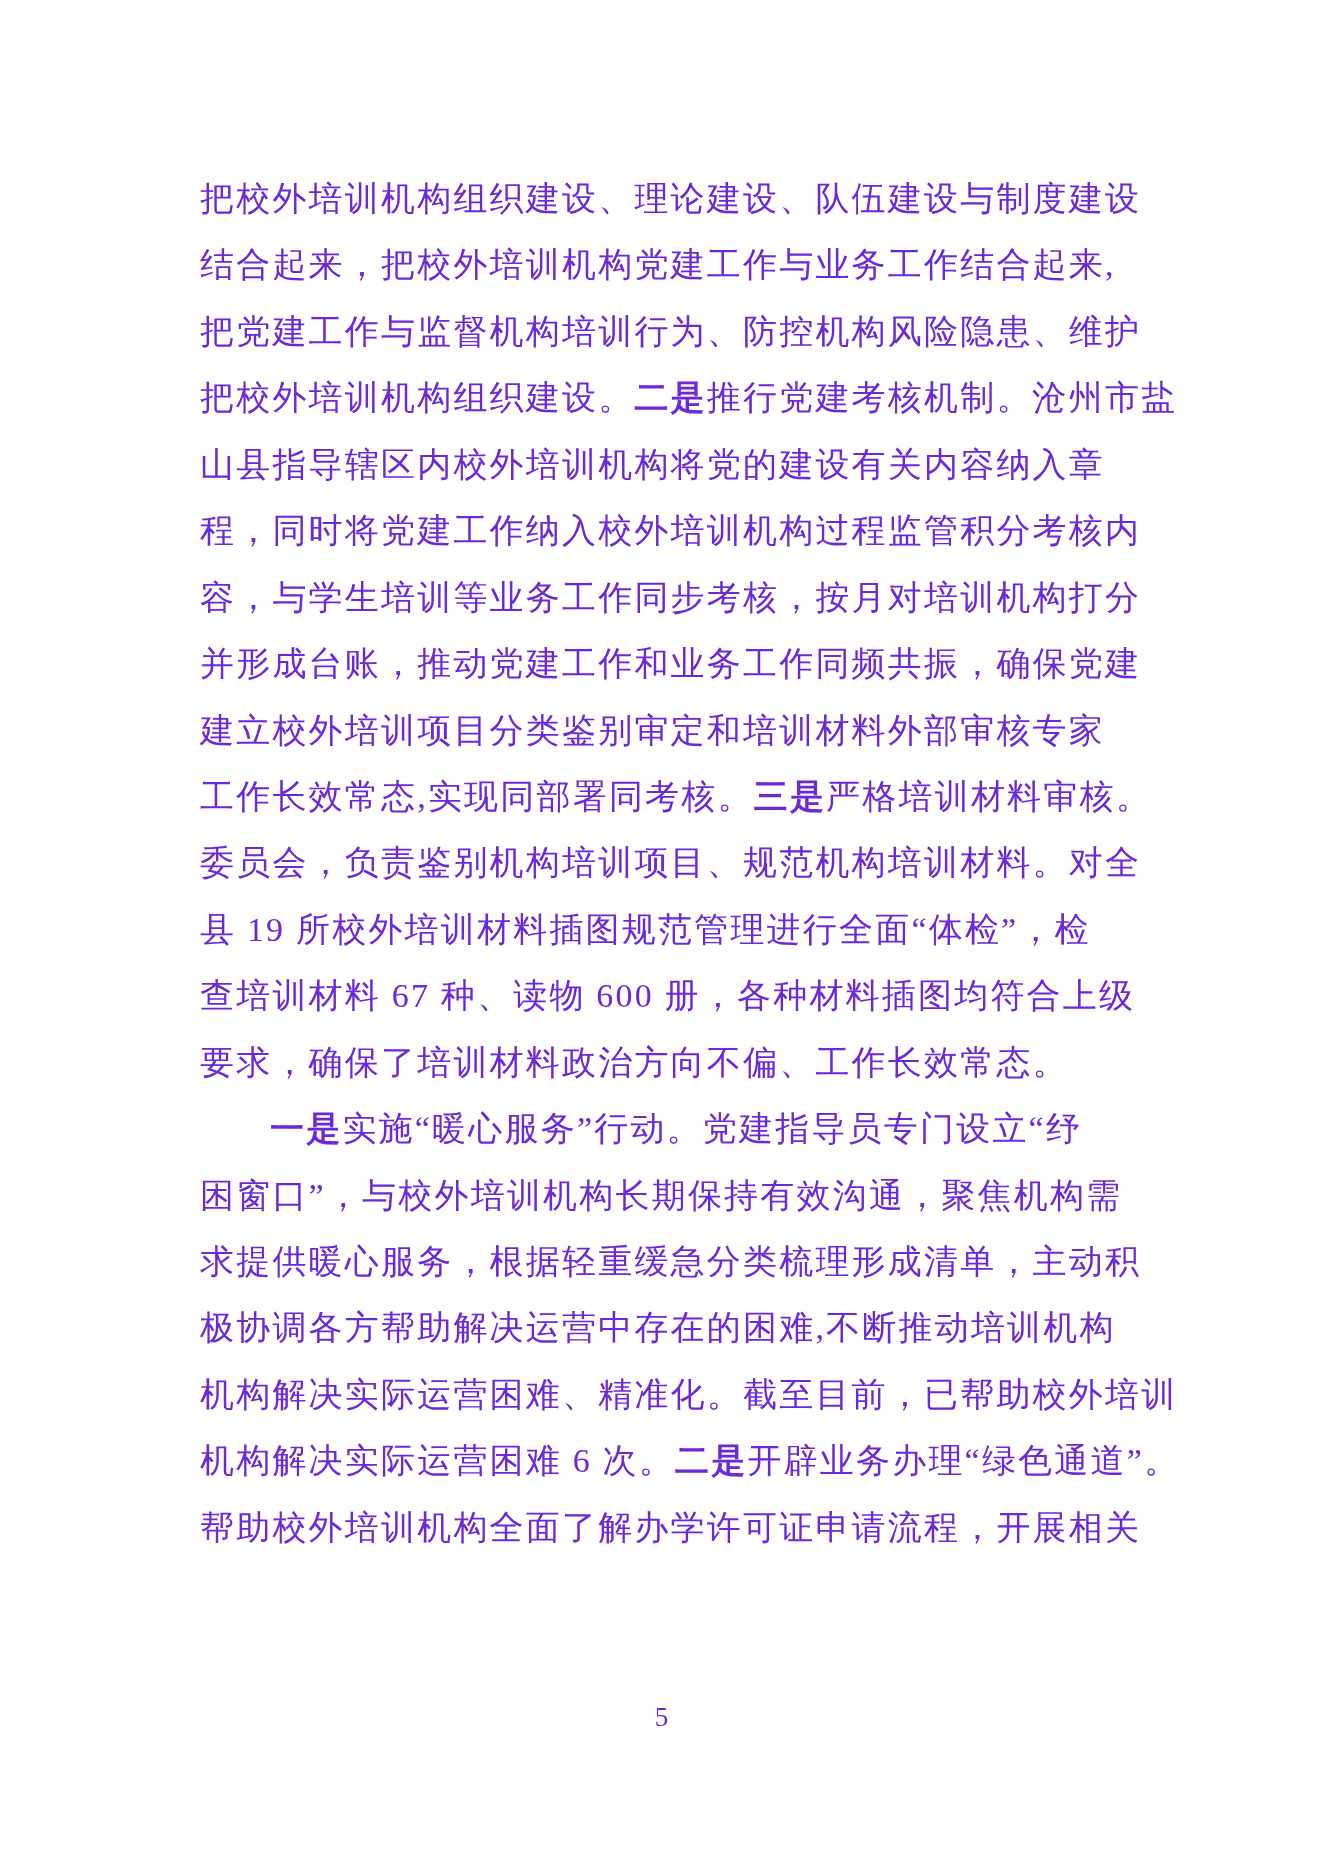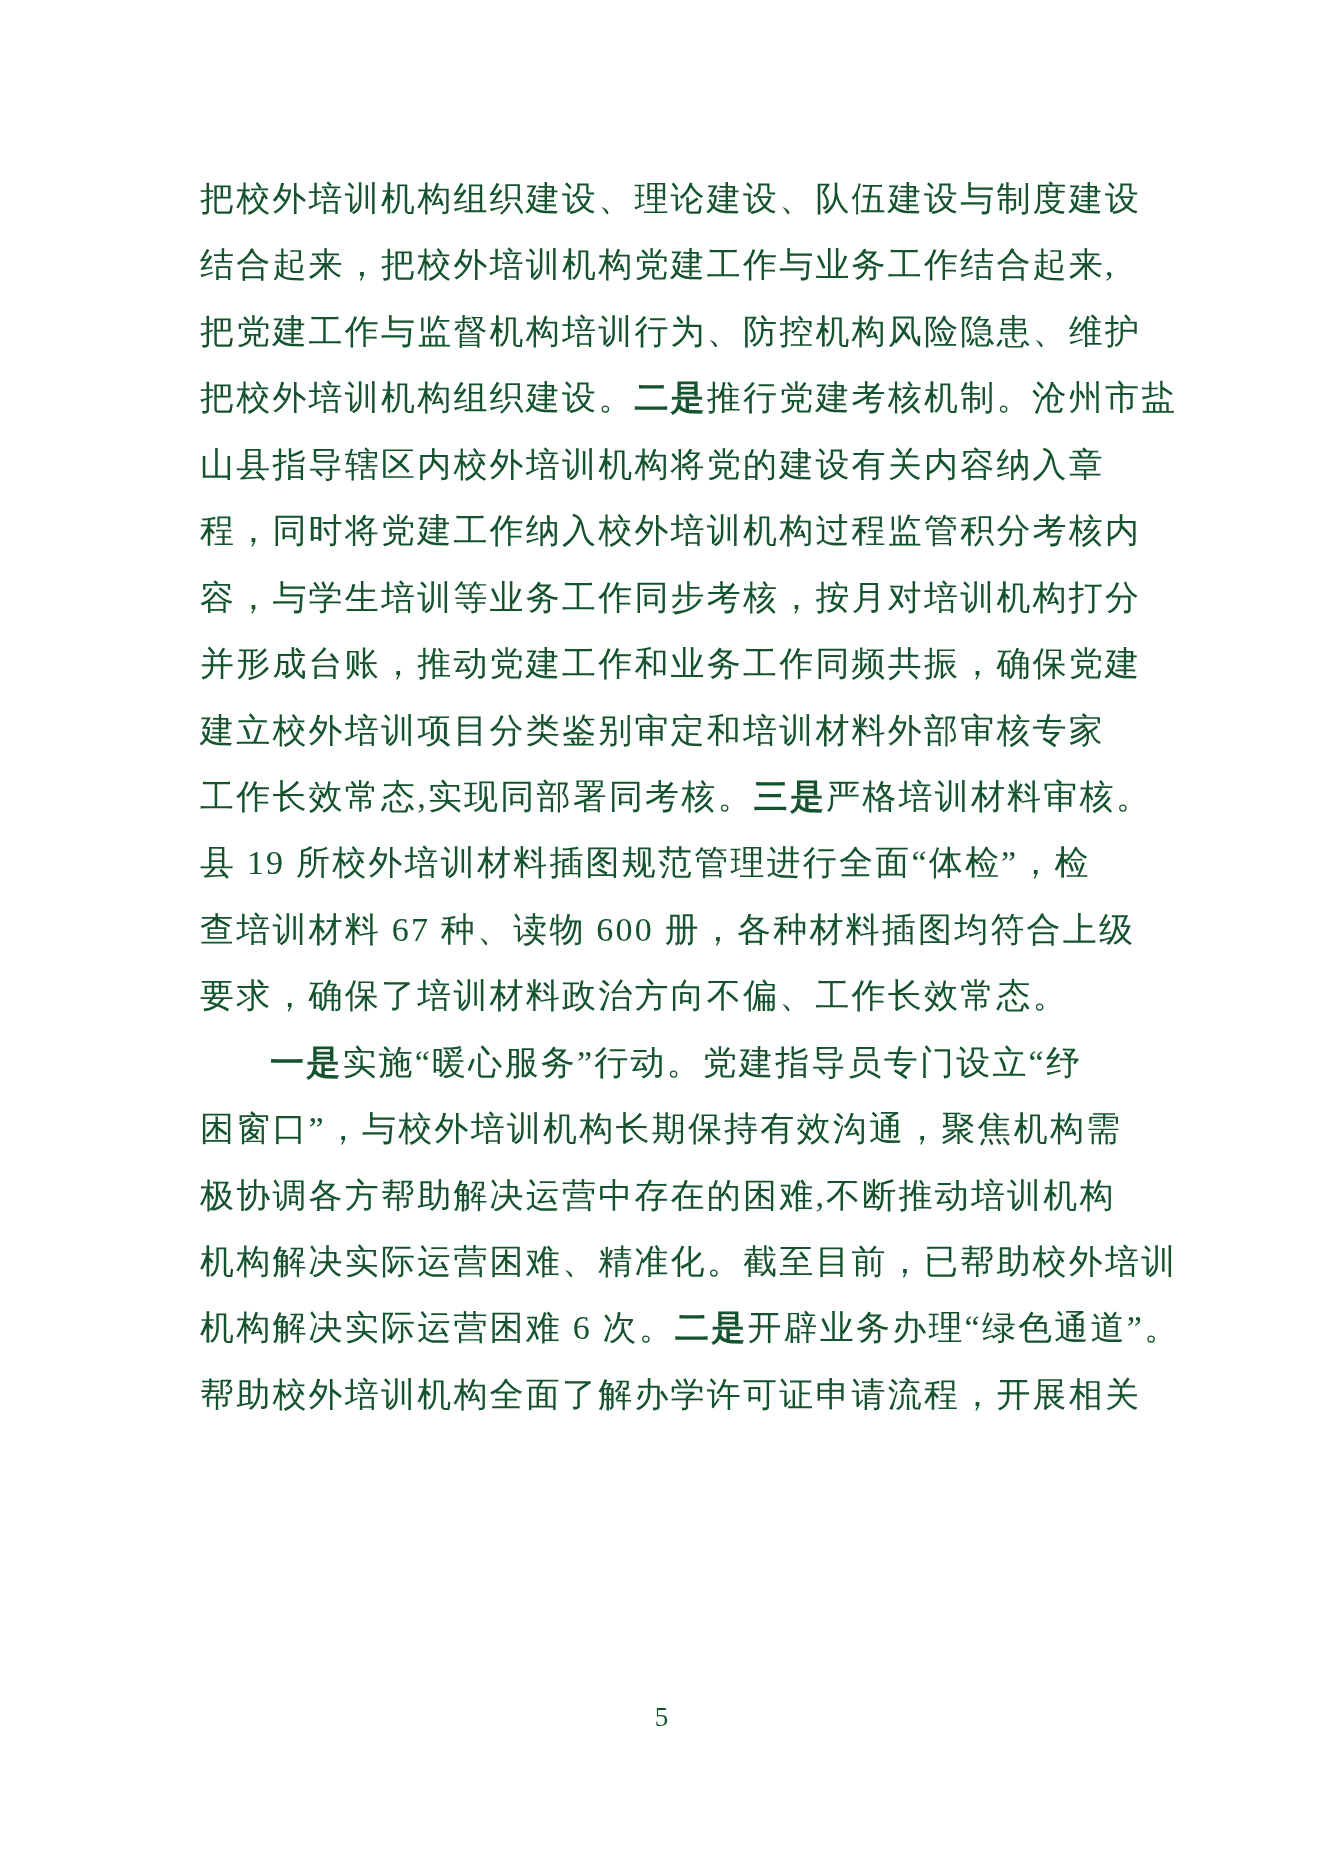--- a/index.html
+++ b/index.html
@@ -7,21 +7,21 @@
     padding: 0;
     background: #ffffff;
   }
   .page {
     position: relative;
     width: 1323px;
     height: 1871px;
     background: #ffffff;
     overflow: hidden;
     font-family: "Liberation Serif", "DejaVu Serif", serif;
-    color: #14532d;
+    color: #6d28d9;
   }
   .text-block {
     position: absolute;
     left: 200px;
     top: 166px;
     width: 980px;
   }
   .line {
     height: 66.45px;
     line-height: 66.45px;
@@ -53,24 +53,26 @@
       <div class="line"><span>把校外培训机构组织建设、理论建设、队伍建设与制度建设</span></div>
       <div class="line"><span>结合起来，把校外培训机构党建工作与业务工作结合起来,</span></div>
       <div class="line"><span>把党建工作与监督机构培训行为、防控机构风险隐患、维护</span></div>
       <div class="line"><span>把校外培训机构组织建设。</span><span class="b">二是</span><span>推行党建考核机制。沧州市盐</span></div>
       <div class="line"><span>山县指导辖区内校外培训机构将党的建设有关内容纳入章</span></div>
       <div class="line"><span>程，同时将党建工作纳入校外培训机构过程监管积分考核内</span></div>
       <div class="line"><span>容，与学生培训等业务工作同步考核，按月对培训机构打分</span></div>
       <div class="line"><span>并形成台账，推动党建工作和业务工作同频共振，确保党建</span></div>
       <div class="line"><span>建立校外培训项目分类鉴别审定和培训材料外部审核专家</span></div>
       <div class="line"><span>工作长效常态,实现同部署同考核。</span><span class="b">三是</span><span>严格培训材料审核。</span></div>
+      <div class="line"><span>委员会，负责鉴别机构培训项目、规范机构培训材料。对全</span></div>
       <div class="line"><span>县 19 所校外培训材料插图规范管理进行全面“体检”，检</span></div>
       <div class="line"><span>查培训材料 67 种、读物 600 册，各种材料插图均符合上级</span></div>
       <div class="line"><span>要求，确保了培训材料政治方向不偏、工作长效常态。</span></div>
       <div class="line indent"><span class="b">一是</span><span>实施“暖心服务”行动。党建指导员专门设立“纾</span></div>
       <div class="line"><span>困窗口”，与校外培训机构长期保持有效沟通，聚焦机构需</span></div>
+      <div class="line"><span>求提供暖心服务，根据轻重缓急分类梳理形成清单，主动积</span></div>
       <div class="line"><span>极协调各方帮助解决运营中存在的困难,不断推动培训机构</span></div>
       <div class="line"><span>机构解决实际运营困难、精准化。截至目前，已帮助校外培训</span></div>
       <div class="line"><span>机构解决实际运营困难 6 次。</span><span class="b">二是</span><span>开辟业务办理“绿色通道”。</span></div>
       <div class="line"><span>帮助校外培训机构全面了解办学许可证申请流程，开展相关</span></div>
     </div>
   <div class="page-number">5</div>
 </div>
 
 </body></html>

